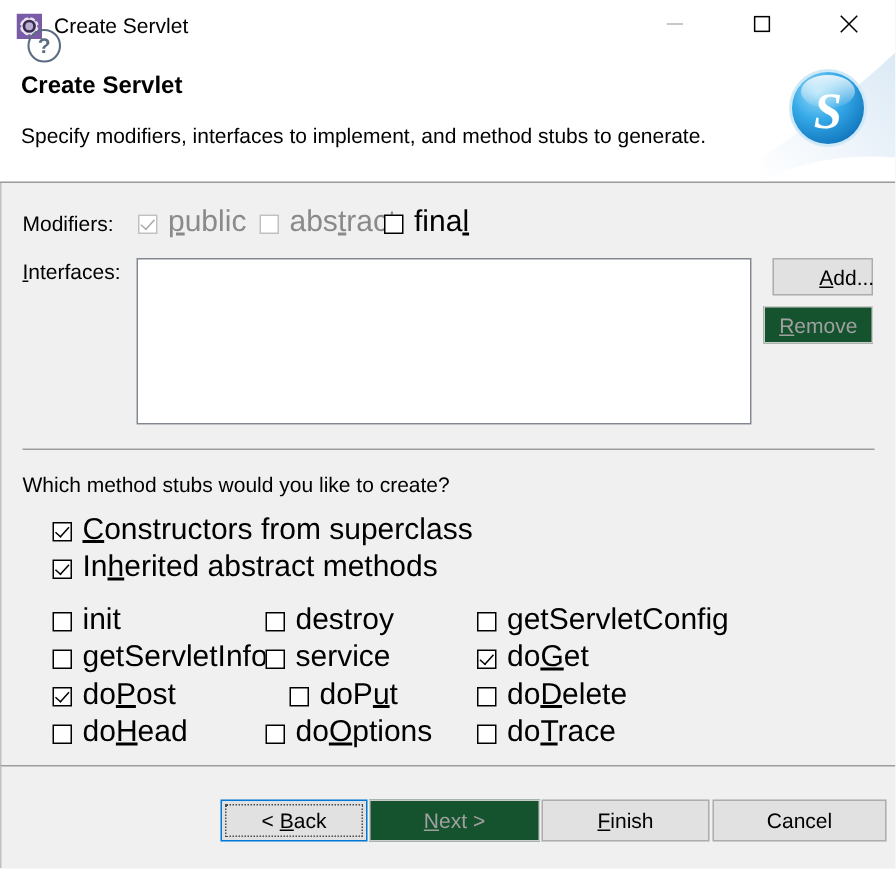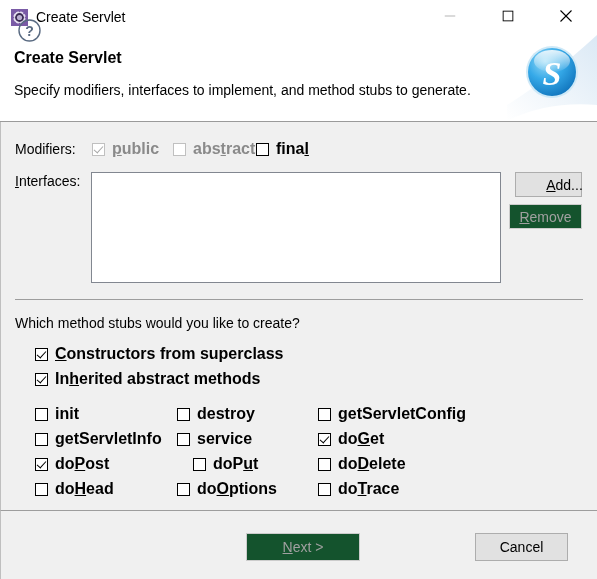--- a/index.html
+++ b/index.html
@@ -118,25 +118,24 @@
     left: 3px; top: 0px;
     width: 4px; height: 8px;
     border: solid #000000;
     border-width: 0 1.6px 1.6px 0;
     transform: rotate(42deg);
   }
   .cb.checked.disabled::after { border-color: #a8a8a8; }
 
   .cbrow {
     position: absolute;
-    font-size: 16px;
+    font-size: 20px;
     color: #000000;
     white-space: nowrap;
     line-height: 15px;
-    font-weight: bold;
   }
   .cbrow .txt { margin-left: 7px; }
   .cbrow.dis .txt { color: #8a8a8a; }
   .mn { text-decoration: underline; }
 
   
   #iflist {
     position: absolute;
     left: 90px; top: 50px;
     width: 410px; height: 111px;
@@ -192,21 +191,21 @@
     width: 597px; height: 69px;
     background: #f0f0f0;
     border-top: 1px solid #9d9d9d;
     border-left: 1px solid #bfbfbf;
     box-sizing: border-box;
   }
   #help-icon { position: absolute; left: 17px; top: 18px; width: 25px; height: 25px; }
   #btn-back   { left: 147px; top: 533px; width: 98px; height: 28px; }
   #btn-next   { left: 246px; top: 533px; width: 114px; height: 28px; }
   #btn-finish { left: 361px; top: 533px; width: 112px; height: 28px; }
-  #btn-cancel { left: 475px; top: 533px; width: 93px; height: 28px; }
+  #btn-cancel { left: 475px; top: 533px; width: 116px; height: 28px; }
 </style>
 </head>
 <body>
 
 <div id="dialog">
 
   <div id="titlebar">
     <span id="title-icon">
       <svg width="17" height="17" viewBox="0 0 17 17">
         <rect x="0" y="0" width="17" height="17" fill="#7a5ba6"></rect>
@@ -358,23 +357,30 @@
 
   <div id="footer"></div>
 
   <span id="help-icon">
     <svg width="25" height="25" viewBox="0 0 25 25">
       <circle cx="12.5" cy="12.5" r="10.5" fill="none" stroke="#5a6b82" stroke-width="1.4"></circle>
       <text x="12.5" y="17.5" font-family="'Liberation Sans', sans-serif" font-size="14" font-weight="bold" fill="#5a6b82" text-anchor="middle">?</text>
     </svg>
   </span>
 
+  <button class="btn default" id="btn-back">
+    <span class="focusring"></span>
+    <span>&lt; <span class="mn">B</span>ack</span>
+  </button>
 
   <button class="btn disabled" id="btn-next">
     <span><span class="mn">N</span>ext &gt;</span>
   </button>
 
+  <button class="btn" id="btn-finish">
+    <span><span class="mn">F</span>inish</span>
+  </button>
 
   <button class="btn" id="btn-cancel">
     <span>Cancel</span>
   </button>
 
 </div>
 
 </body></html>

